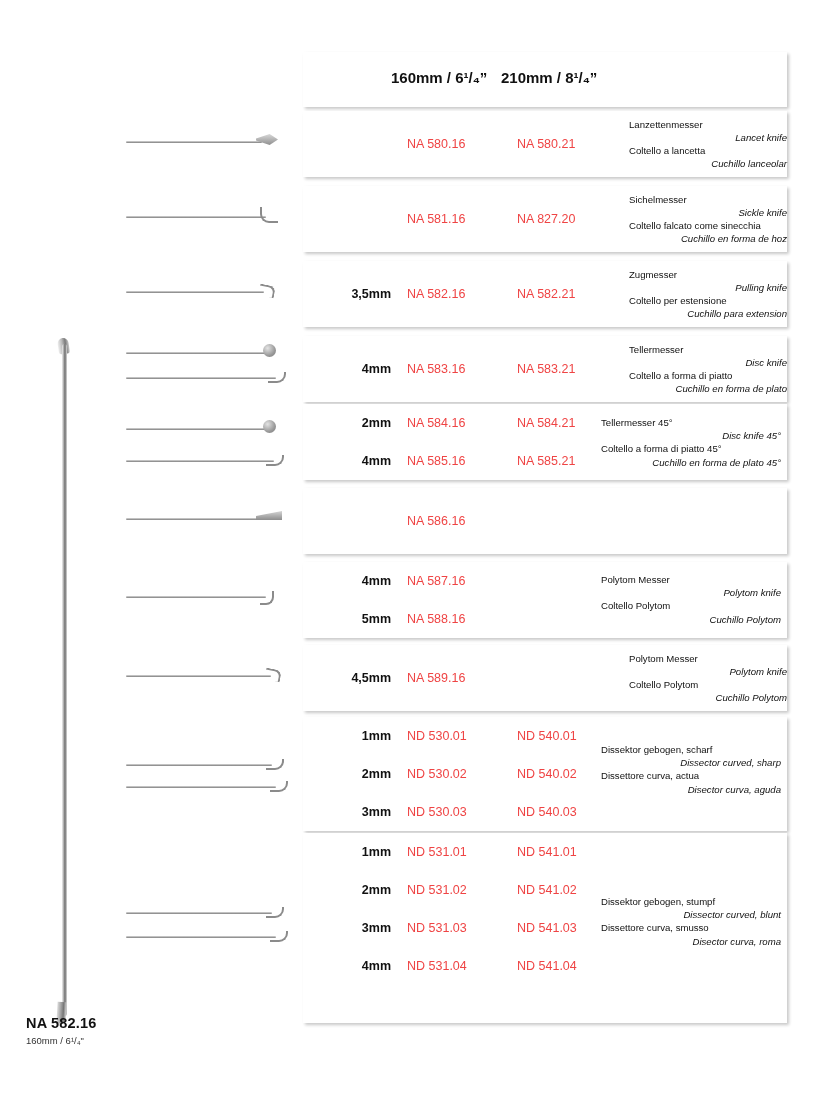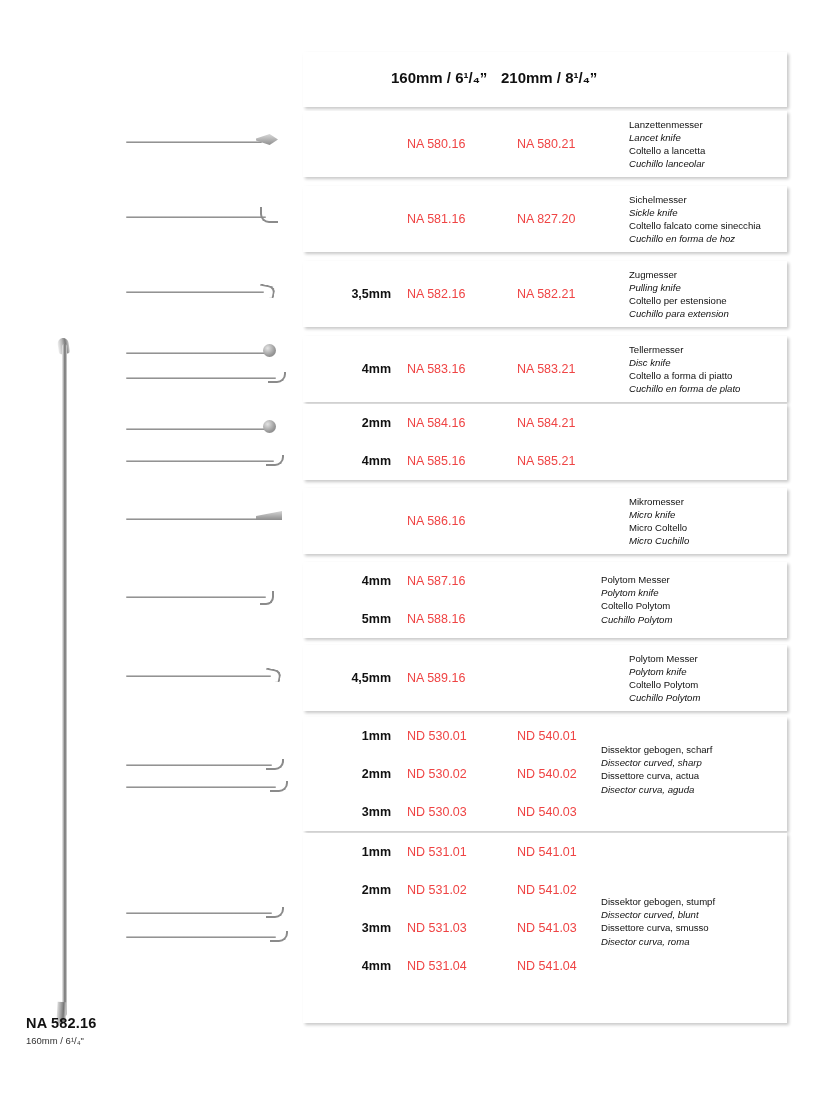--- a/index.html
+++ b/index.html
@@ -117,21 +117,21 @@
     width: 102px;
     font-size: 12.5px;
     color: #ef4444;
     padding-left: 8px;
   }
   .cell-desc {
     flex: 1;
     padding-left: 10px;
   }
   .d1, .d3 { font-size: 9.6px; color: #111; line-height: 1.38; }
-  .d2, .d4 { font-size: 9.6px; color: #111; line-height: 1.38; font-style: italic; }
+  .d2, .d4 { font-size: 9.6px; color: #111; line-height: 1.38; font-style: italic; text-align: right; }
 
   .desc-block {
     position: absolute;
     left: 298px;
     right: 6px;
   }
 
   
   .instr {
     position: absolute;
@@ -316,37 +316,37 @@
     <div class="cell-code-a">NA 584.16</div>
     <div class="cell-code-b">NA 584.21</div>
     <div class="cell-desc"></div>
   </div>
   <div class="row" style="height:38px;">
     <div class="cell-size">4mm</div>
     <div class="cell-code-a">NA 585.16</div>
     <div class="cell-code-b">NA 585.21</div>
     <div class="cell-desc"></div>
   </div>
+  <div class="desc-block" style="top:12px;">
+    <div class="d1">Tellermesser 45°</div>
+    <div class="d2">Disc knife 45°</div>
+    <div class="d3">Coltello a forma di piatto 45°</div>
+    <div class="d4">Cuchillo en forma de plato 45°</div>
+  </div>
 </div>
 
 <div class="instr" style="top:514px; width:165px;">
   <div class="bar" style="width:134px;"></div>
   <div class="tipblade" style="left:130px;"></div>
 </div>
 <div class="panel" style="top:488px; height:66px;">
   <div class="row" style="height:66px;">
     <div class="cell-size"></div>
     <div class="cell-code-a">NA 586.16</div>
     <div class="cell-code-b"></div>
-    <div class="cell-desc">
-      <div class="d1">Mikromesser</div>
-      <div class="d2">Micro knife</div>
-      <div class="d3">Micro Coltello</div>
-      <div class="d4">Micro Cuchillo</div>
-    </div>
   </div>
 </div>
 
 <div class="instr" style="top:592px; width:160px;">
   <div class="bar" style="width:140px;"></div>
   <div class="tiphook" style="left:134px;"></div>
 </div>
 <div class="panel" style="top:562px; height:76px;">
   <div class="row" style="height:38px;">
     <div class="cell-size">4mm</div>

